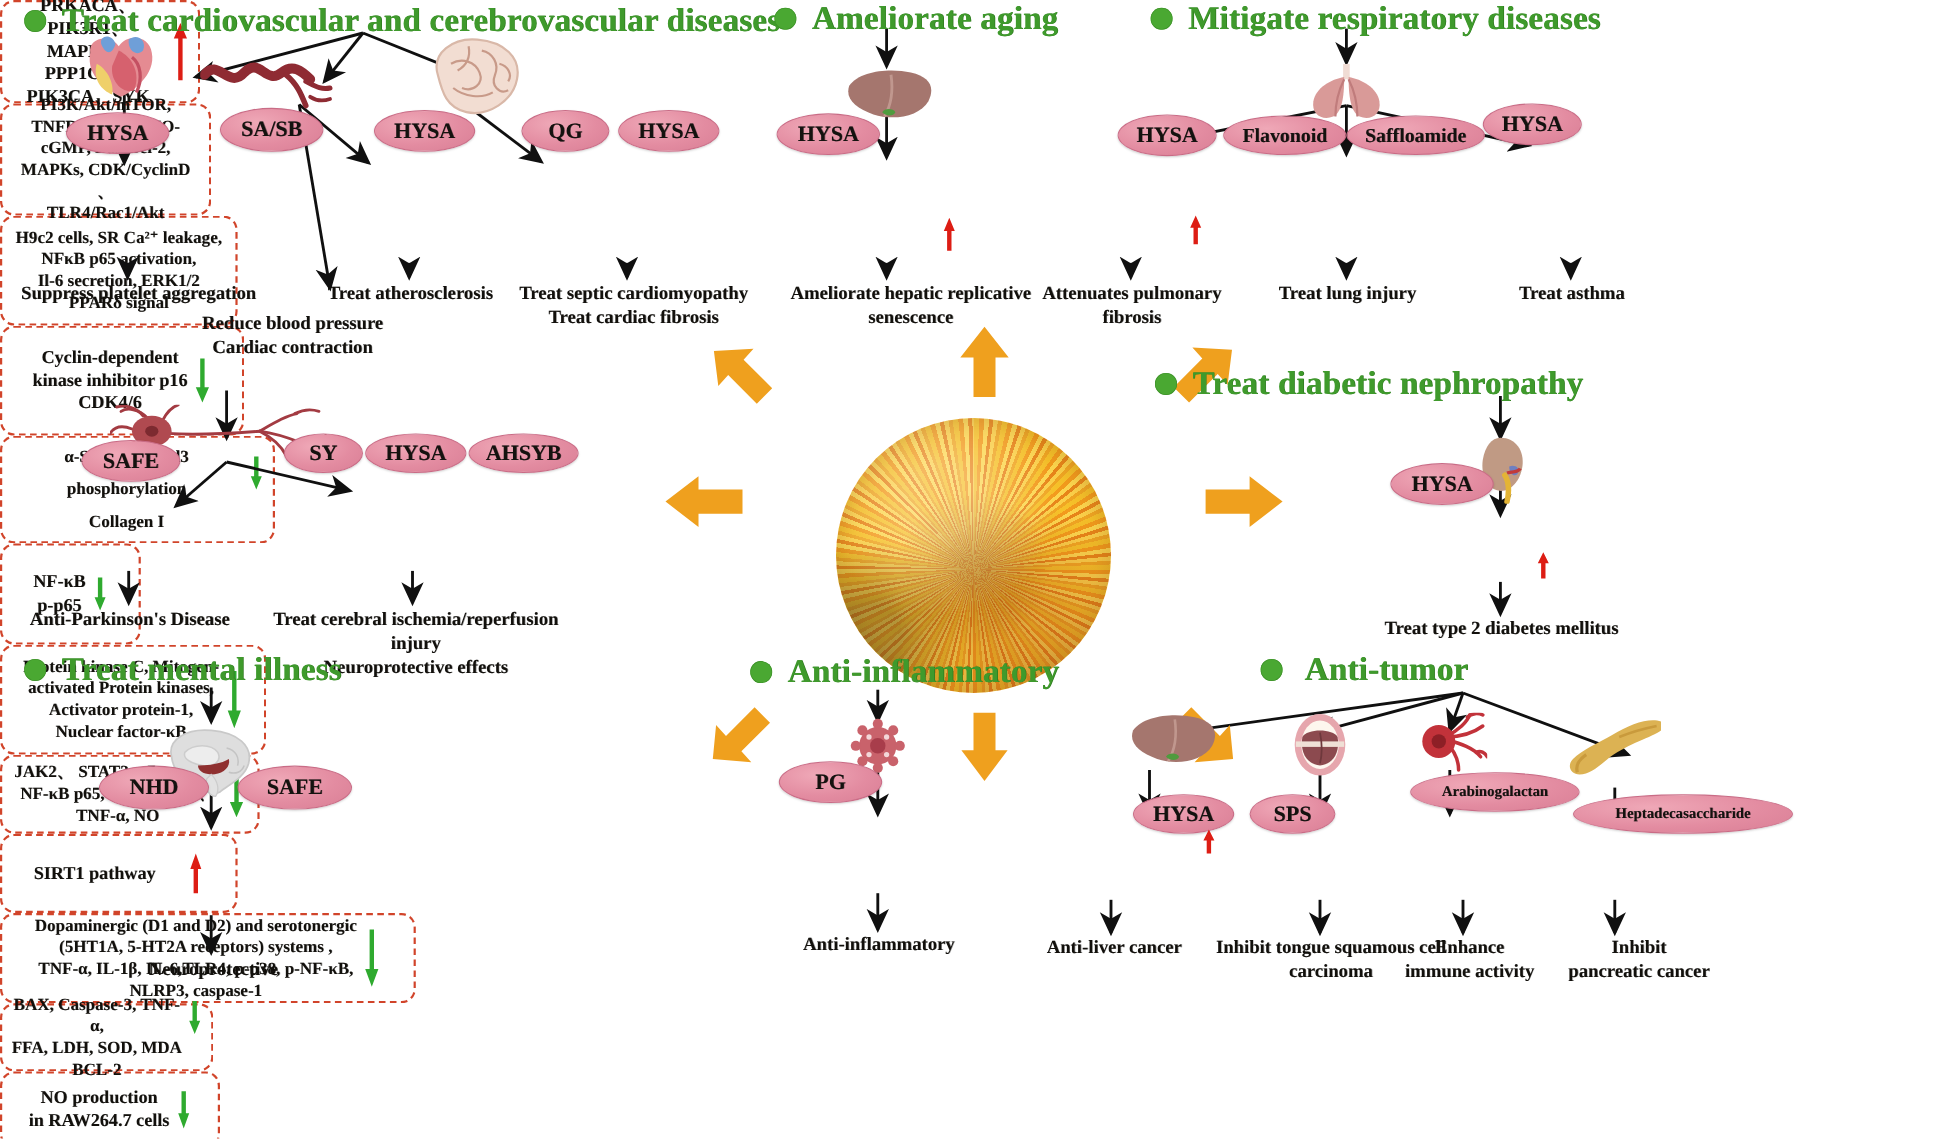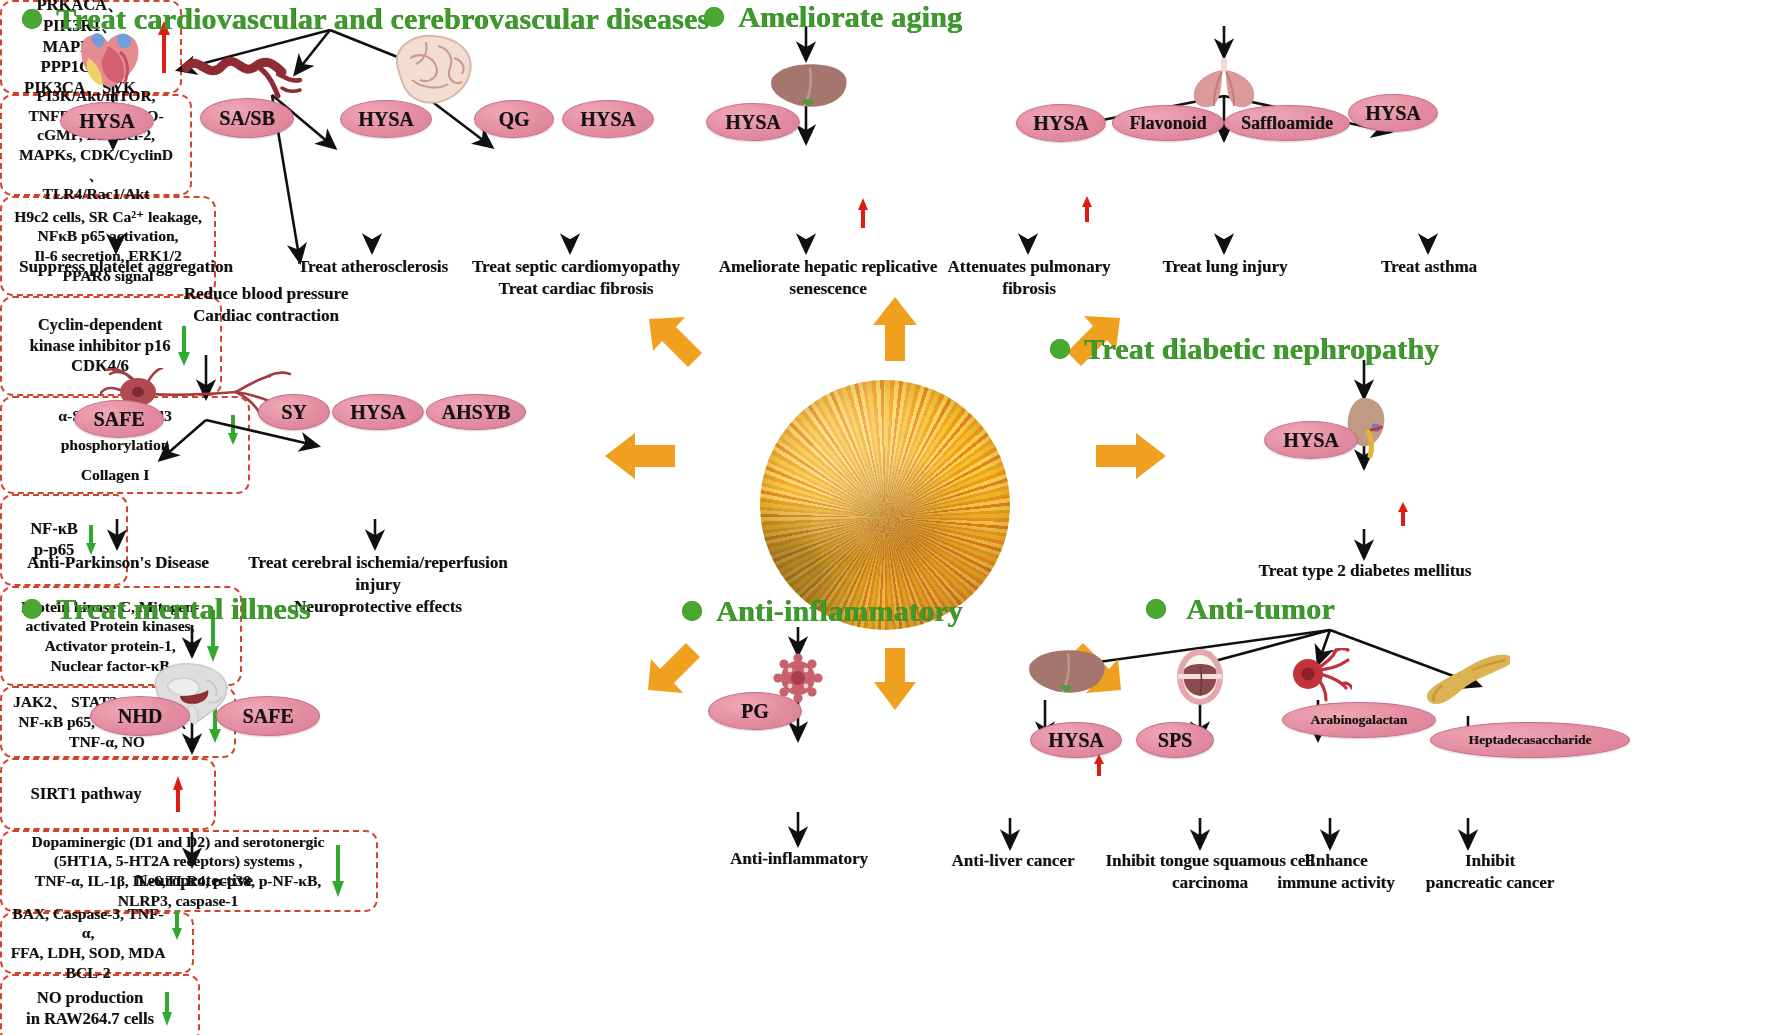--- a/index.html
+++ b/index.html
@@ -291,20 +291,24 @@
   </div>
   <span class="abs trend" style="left:856px;top:196px;">
     <svg width="14" height="34" viewBox="0 0 14 34">
         <path d="M7,2 L12,14 L9,14 L9,32 L5,32 L5,14 L2,14 Z" fill="#dd1d14"></path>
       </svg>
   </span>
 
   <div class="outcome" style="left:690px;top:256px;width:276px;">Ameliorate hepatic replicative
 senescence</div>
 
+  <div class="abs heading" style="left:1046px;top:0px;">
+    <span class="bullet"></span>
+    <span class="htxt">Mitigate respiratory diseases</span>
+  </div>
 
   <div class="organ" style="left:1182px;top:58px;">
     <svg width="84" height="52" viewBox="0 0 84 52">
       <rect x="39" y="0" width="6" height="14" fill="#f0dcd4"></rect>
       <path d="M40,12 C28,14 14,22 12,34 C10,46 20,52 30,48 C38,44 40,30 40,12Z" fill="#d99a98"></path>
       <path d="M44,12 C56,14 70,22 72,34 C74,46 64,52 54,48 C46,44 44,30 44,12Z" fill="#d99a98"></path>
       <path d="M40,14 C34,26 32,40 32,48" stroke="#c07c7c" stroke-width="2" fill="none"></path>
       <path d="M44,14 C50,26 52,40 52,48" stroke="#c07c7c" stroke-width="2" fill="none"></path>
     </svg>
   </div>

